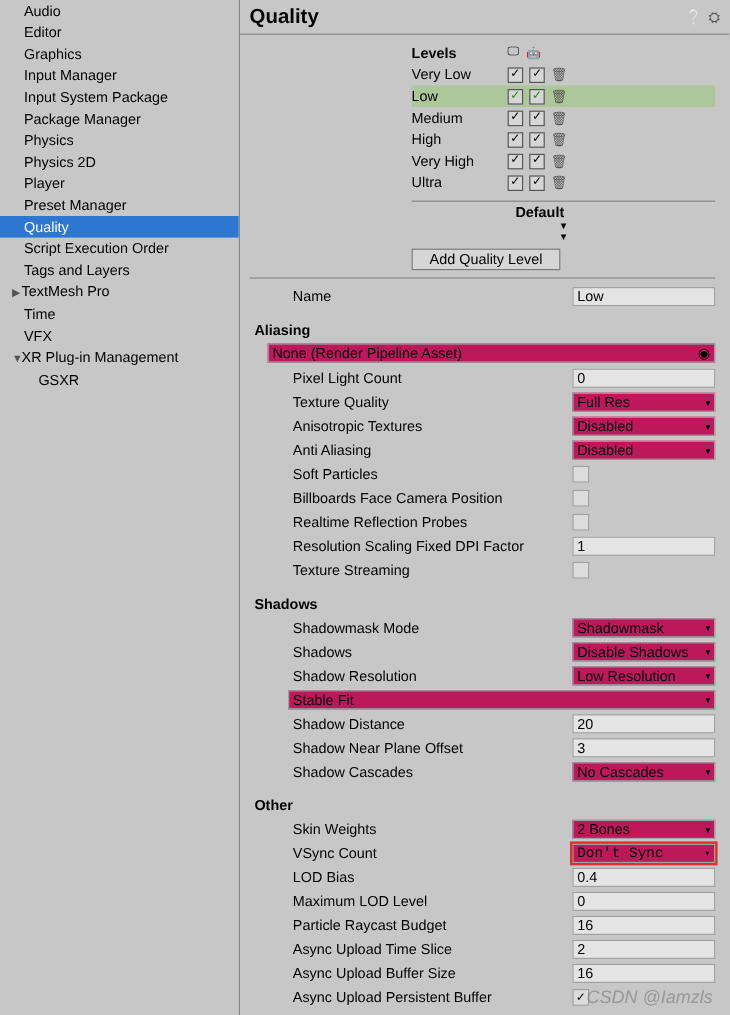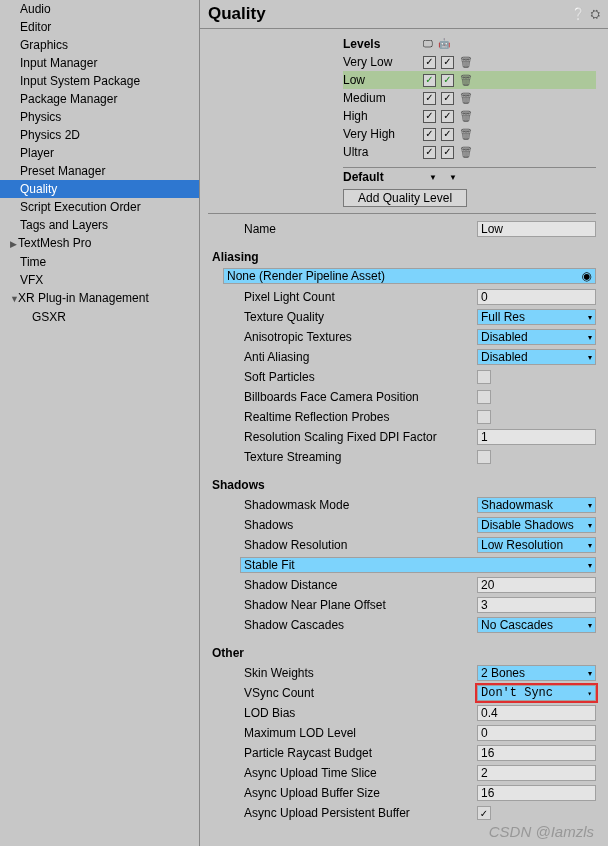--- a/index.html
+++ b/index.html
@@ -20,31 +20,31 @@
 .levels-header { display: flex; align-items: center; height: 18px; }
 .levels-header .lbl { width: 80px; font-weight: bold; }
 .levels-header .platicons { width: 60px; display: flex; gap: 6px; font-size: 11px; }
 .level-row { display: flex; align-items: center; height: 18px; }
 .level-row.selected-level { background: #acc89a; }
 .level-row .lbl { width: 80px; }
 .level-row .cks { display: flex; gap: 5px; align-items: center; }
 .ck { width: 13px; height: 13px; background: #d6d6d6; border: 1px solid #555; display: flex; align-items: center; justify-content: center; font-size: 10px; line-height: 1; cursor: pointer; }
 .ck.green { color: #1a8a1a; }
 .trash { font-size: 11px; color: #555; cursor: pointer; }
-.default-row { display: flex; align-items: center; margin-left: 135px; border-top: 1px solid #888; padding-top: 2px; }
+.default-row { display: flex; align-items: center; margin-left: 135px; border-top: 1px solid #888; padding-top: 2px; flex-direction: column; }
 .default-row .lbl { width: 80px; font-weight: bold; }
 .dropdown-tri { font-size: 8px; margin: 0 6px; }
 .add-btn-wrap { margin-left: 135px; margin-top: 5px; margin-bottom: 5px; }
 .add-btn { background: #d6d6d6; border: 1px solid #7a7a7a; padding: 1px 14px; font-size: 12px; cursor: pointer; }
 .hr { border-top: 1px solid #888; margin: 6px 0; }
 .prop-row { display: flex; align-items: center; margin-bottom: 2px; height: 18px; margin-left: 32px; }
 .prop-label { width: 237px; padding-left: 4px; }
 .prop-val { flex: 1; }
 .prop-input { width: 100%; background: #e4e4e4; border: 1px solid #a0a0a0; padding: 0 3px; height: 16px; font-size: 12px; }
-.prop-select { width: 100%; background: #7dd3fc; border: 1px solid #a0a0a0; padding: 0 3px; height: 16px; font-size: 12px; display: flex; align-items: center; justify-content: space-between; cursor: pointer; }
+.prop-select { width: 100%; background: #be185d; border: 1px solid #a0a0a0; padding: 0 3px; height: 16px; font-size: 12px; display: flex; align-items: center; justify-content: space-between; cursor: pointer; }
 .prop-select .tri { font-size: 8px; }
 .prop-ck { width: 14px; height: 14px; background: #dcdcdc; border: 1px solid #a0a0a0; cursor: pointer; display: flex; align-items: center; justify-content: center; font-size: 10px; }
 .section-hdr { font-weight: bold; margin: 12px 0 4px 4px; }
 .rpa-row { display: flex; margin-bottom: 4px; }
 .rpa-row .prop-select { margin-left: 15px; }
 .highlight-red { outline: 2px solid #e02f2f; font-family: Liberation Mono, monospace; }
 .watermark { position: absolute; right: 14px; bottom: 6px; color: rgba(120,120,120,0.6); font-size: 15px; font-style: italic; pointer-events: none; }
 .monitor-icon, .mobile-icon { font-size: 10px; }
 </style>
 </head>

